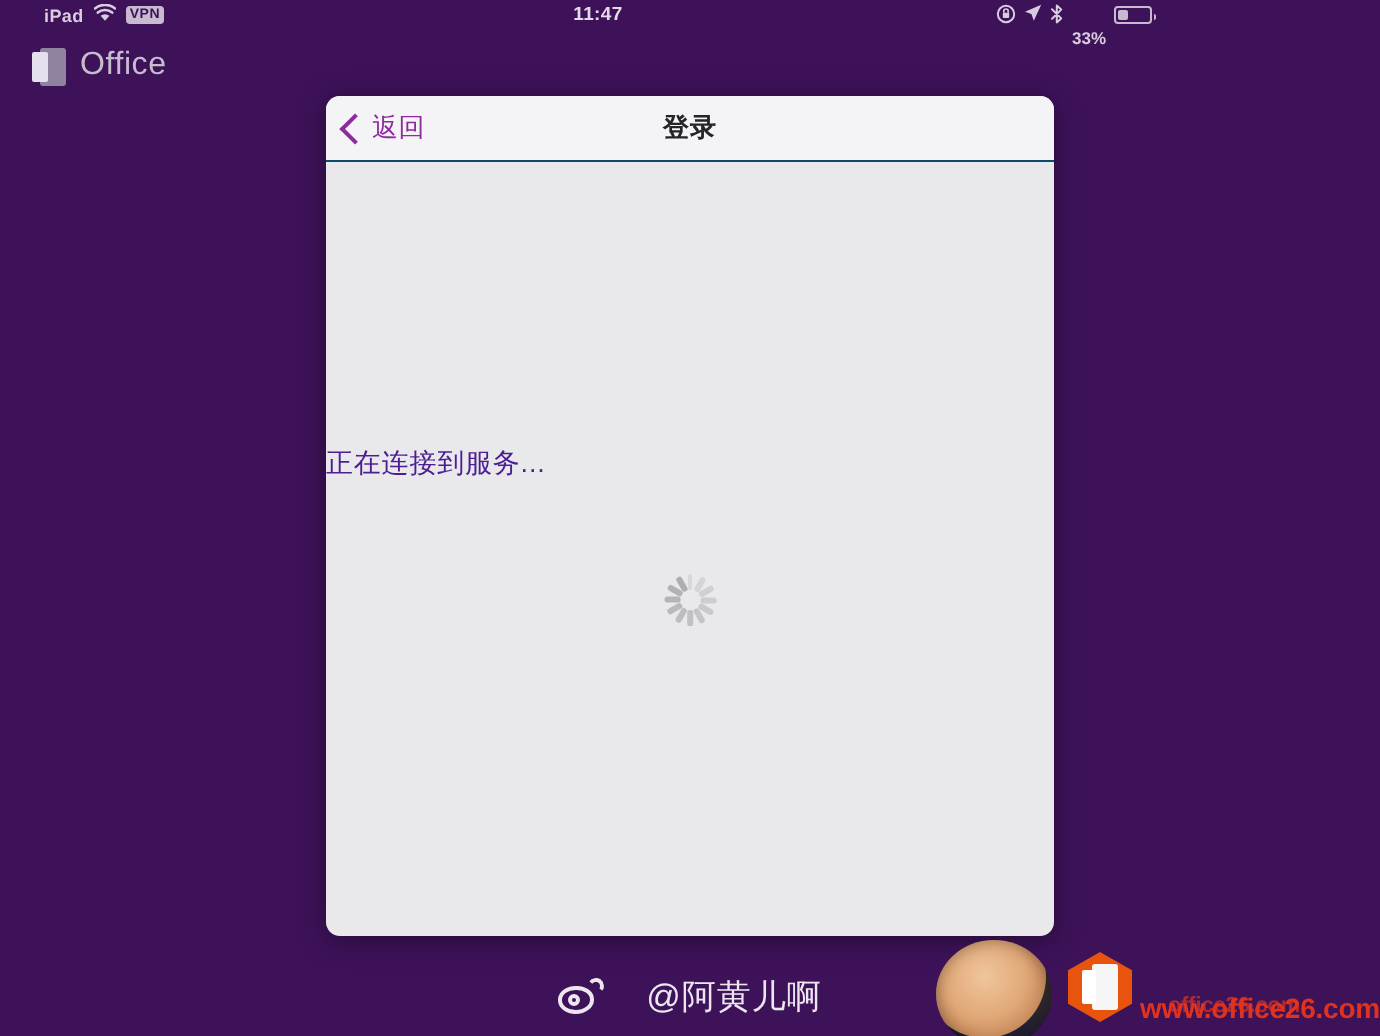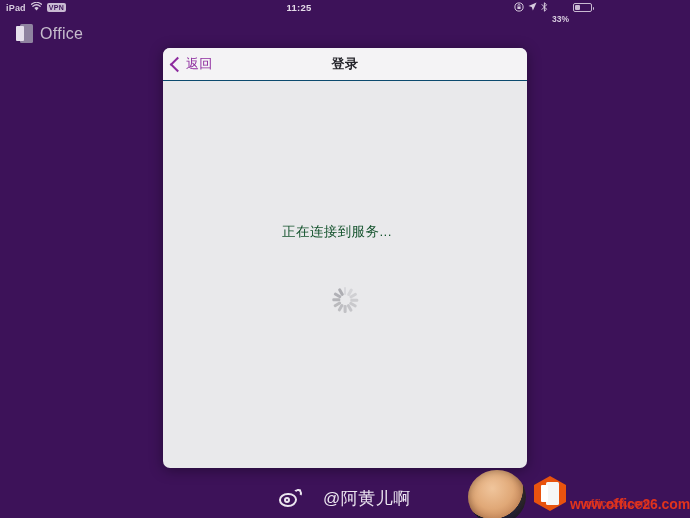--- a/index.html
+++ b/index.html
@@ -20,21 +20,21 @@
   
   #status-bar {
     position: absolute;
     top: 0; left: 0;
     width: 598px;
     height: 15px;
     display: flex;
     align-items: center;
     font-size: 9px;
     color: #d8ccdf;
-    padding: 0 6px;
+    padding: 0 22px;
     box-sizing: border-box;
   }
   .sb-left {
     display: flex;
     align-items: center;
     gap: 5px;
     flex: 0 0 auto;
   }
   .sb-right {
     display: flex;
@@ -89,21 +89,21 @@
     background: #c9bad2;
     border-radius: 1px;
   }
   .pct { font-size: 8.5px; font-weight: bold; color: #d8ccdf; margin-top: 22px; }
 
   
   #office-brand {
     position: absolute;
     top: 24px; left: 16px;
     display: flex;
-    align-items: center;
+    align-items: flex-start;
     gap: 7px;
   }
   .office-mark {
     position: relative;
     width: 17px; height: 19px;
   }
   .office-mark .om-back {
     position: absolute;
     left: 4px; top: 0;
     width: 13px; height: 19px;
@@ -173,23 +173,23 @@
     pointer-events: none;
   }
   #sheet-body {
     position: relative;
     height: 387px;
   }
   #status-message {
     position: absolute;
     left: 0; right: 16px;
     top: 142px;
-    text-align: center;
+    text-align: left;
     font-size: 13.5px;
-    color: #14532d;
+    color: #4c1d95;
     letter-spacing: .4px;
   }
   #spinner {
     position: absolute;
     left: 50%;
     top: 206px;
     width: 26px; height: 26px;
     margin-left: -13px;
   }
   #spinner i {
@@ -335,21 +335,21 @@
       <span class="wifi-ico">
         <svg width="11" height="9" viewBox="0 0 11 9">
           <path d="M5.5 8.4 L3.3 5.9 A3.4 3.4 0 0 1 7.7 5.9 Z" fill="#d8ccdf"></path>
           <path d="M1.9 4.3 A5.6 5.6 0 0 1 9.1 4.3" stroke="#d8ccdf" stroke-width="1.3" fill="none" stroke-linecap="round"></path>
           <path d="M0.5 2.2 A8 8 0 0 1 10.5 2.2" stroke="#d8ccdf" stroke-width="1.3" fill="none" stroke-linecap="round"></path>
         </svg>
       </span>
       <span class="vpn-badge">VPN</span>
     </div>
 
-    <div class="sb-center">11:25</div>
+    <div class="sb-center">11:47</div>
 
     <div class="sb-right">
       <span class="rot-ico">
         <svg width="10" height="10" viewBox="0 0 10 10">
           <circle cx="5" cy="5" r="4.1" stroke="#d8ccdf" stroke-width="1" fill="none"></circle>
           <rect x="3.4" y="4.4" width="3.2" height="2.6" rx=".5" fill="#d8ccdf"></rect>
           <path d="M3.9 4.4 V3.6 A1.1 1.1 0 0 1 6.1 3.6 V4.4" stroke="#d8ccdf" stroke-width=".85" fill="none"></path>
         </svg>
       </span>
       <span class="loc-ico">

